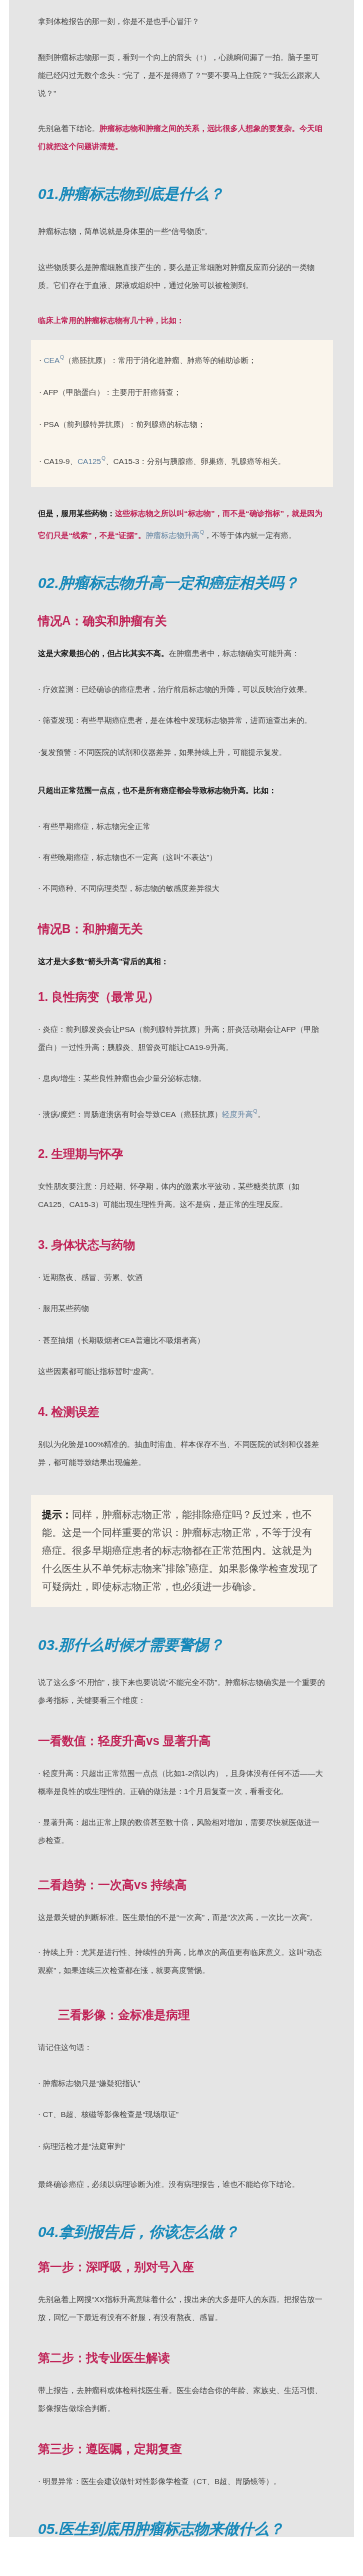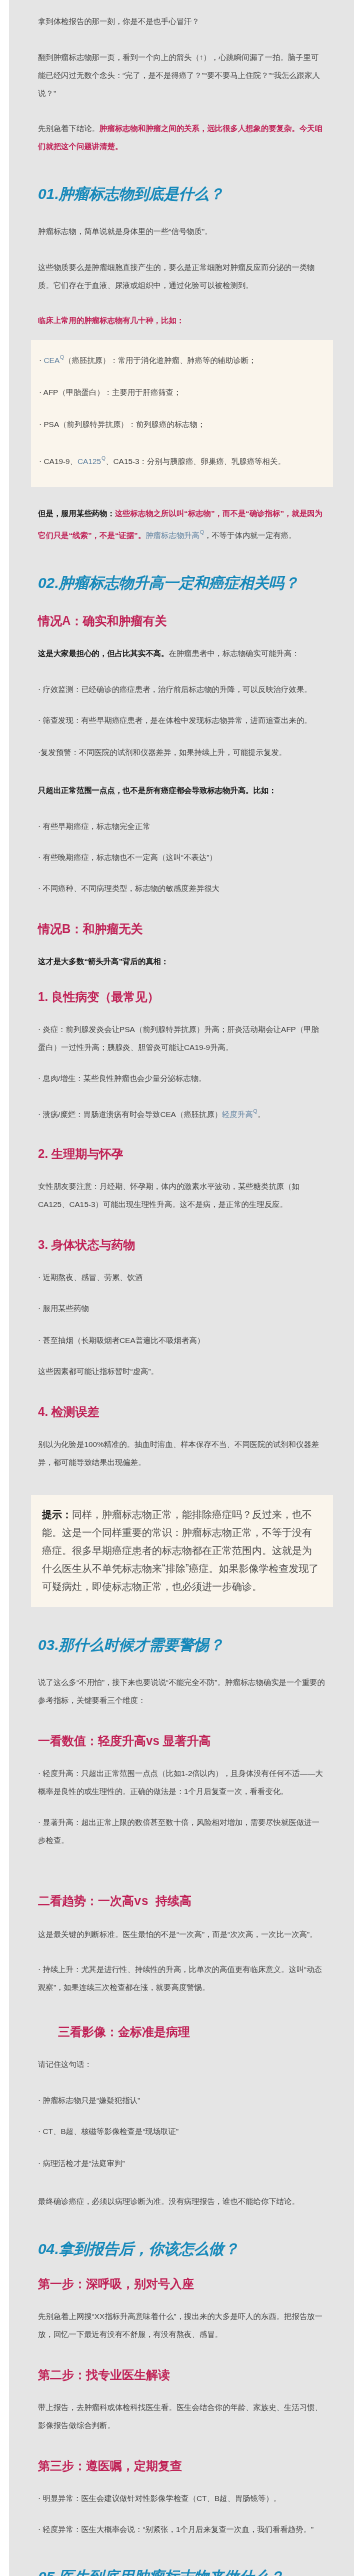--- a/index.html
+++ b/index.html
@@ -71,36 +71,35 @@
     <h3 class="h3red">4. 检测误差</h3>
     <p class="p">别以为化验是100%精准的。抽血时溶血、样本保存不当、不同医院的试剂和仪器差异，都可能导致结果出现偏差。</p>
 
     <div class="tip-box"><span class="bold">提示：</span><span>同样，肿瘤标志物正常，能排除癌症吗？反过来，也不能。这是一个同样重要的常识：肿瘤标志物正常，不等于没有癌症。很多早期癌症患者的标志物都在正常范围内。这就是为什么医生从不单凭标志物来“排除”癌症。如果影像学检查发现了可疑病灶，即使标志物正常，也必须进一步确诊。</span></div>
 
     <h2 class="h2sec">03.那什么时候才需要警惕？</h2>
     <p class="p">说了这么多“不用怕”，接下来也要说说“不能完全不防”。肿瘤标志物确实是一个重要的参考指标，关键要看三个维度：</p>
     <h3 class="h3red">一看数值：轻度升高vs 显著升高</h3>
     <p class="b">· 轻度升高：只超出正常范围一点点（比如1-2倍以内），且身体没有任何不适——大概率是良性的或生理性的。正确的做法是：1个月后复查一次，看看变化。</p>
     <p class="b">· 显著升高：超出正常上限的数倍甚至数十倍，风险相对增加，需要尽快就医做进一步检查。</p>
-    <h3 class="h3red" style="margin-top:46px;font-family:Liberation Mono, monospace;">二看趋势：一次高vs 持续高</h3>
+    <h3 class="h3red" style="margin-top:29px;">二看趋势：一次高vs 持续高</h3>
     <p class="p">这是最关键的判断标准。医生最怕的不是“一次高”，而是“次次高，一次比一次高”。</p>
     <p class="b">· 持续上升：尤其是进行性、持续性的升高，比单次的高值更有临床意义。这叫“动态观察”，如果连续三次检查都在涨，就要高度警惕。</p>
     <h3 class="h3red" style="margin-top:29px;margin-left:20px;">三看影像：金标准是病理</h3>
     <p class="p">请记住这句话：</p>
     <p class="b">· 肿瘤标志物只是“嫌疑犯指认”</p>
     <p class="b">· CT、B超、核磁等影像检查是“现场取证”</p>
     <p class="b">· 病理活检才是“法庭审判”</p>
     <p class="p" style="margin-top:20.6px;">最终确诊癌症，必须以病理诊断为准。没有病理报告，谁也不能给你下结论。</p>
 
     <h2 class="h2sec">04.拿到报告后，你该怎么做？</h2>
     <h3 class="h3red" style="margin-top:17.5px;">第一步：深呼吸，别对号入座</h3>
     <p class="p">先别急着上网搜“XX指标升高意味着什么”，搜出来的大多是吓人的东西。把报告放一放，回忆一下最近有没有不舒服，有没有熬夜、感冒。</p>
     <h3 class="h3red">第二步：找专业医生解读</h3>
     <p class="p">带上报告，去肿瘤科或体检科找医生看。医生会结合你的年龄、家族史、生活习惯、影像报告做综合判断。</p>
     <h3 class="h3red">第三步：遵医嘱，定期复查</h3>
     <p class="b">· 明显异常：医生会建议做针对性影像学检查（CT、B超、胃肠镜等）。</p>
-    <p class="b">· 轻度异常：医生大概率会说：“别紧张，1个月后来复查一次血，我们看看趋势。”</p>
 
     <h2 class="h2sec">05.医生到底用肿瘤标志物来做什么？</h2>
 
   </div>
 </div>
 
 
 </body></html>

